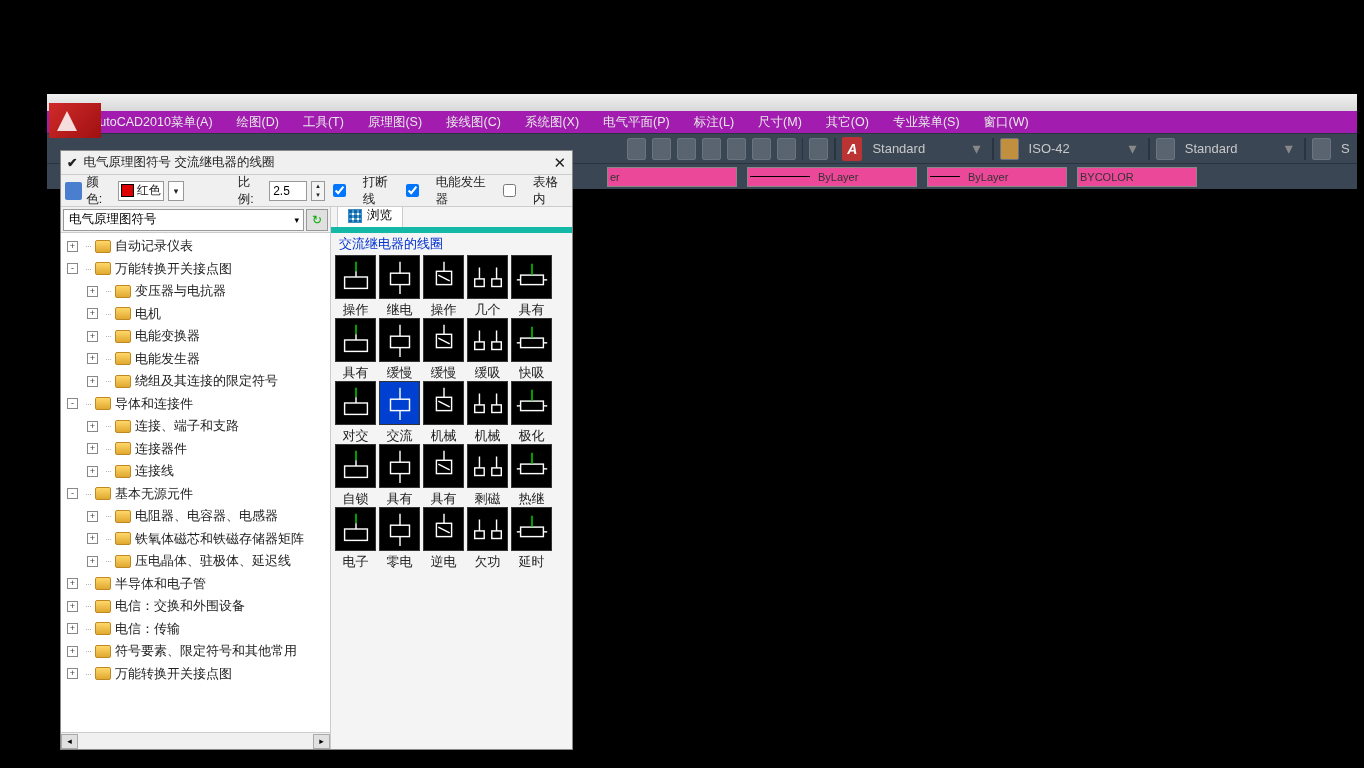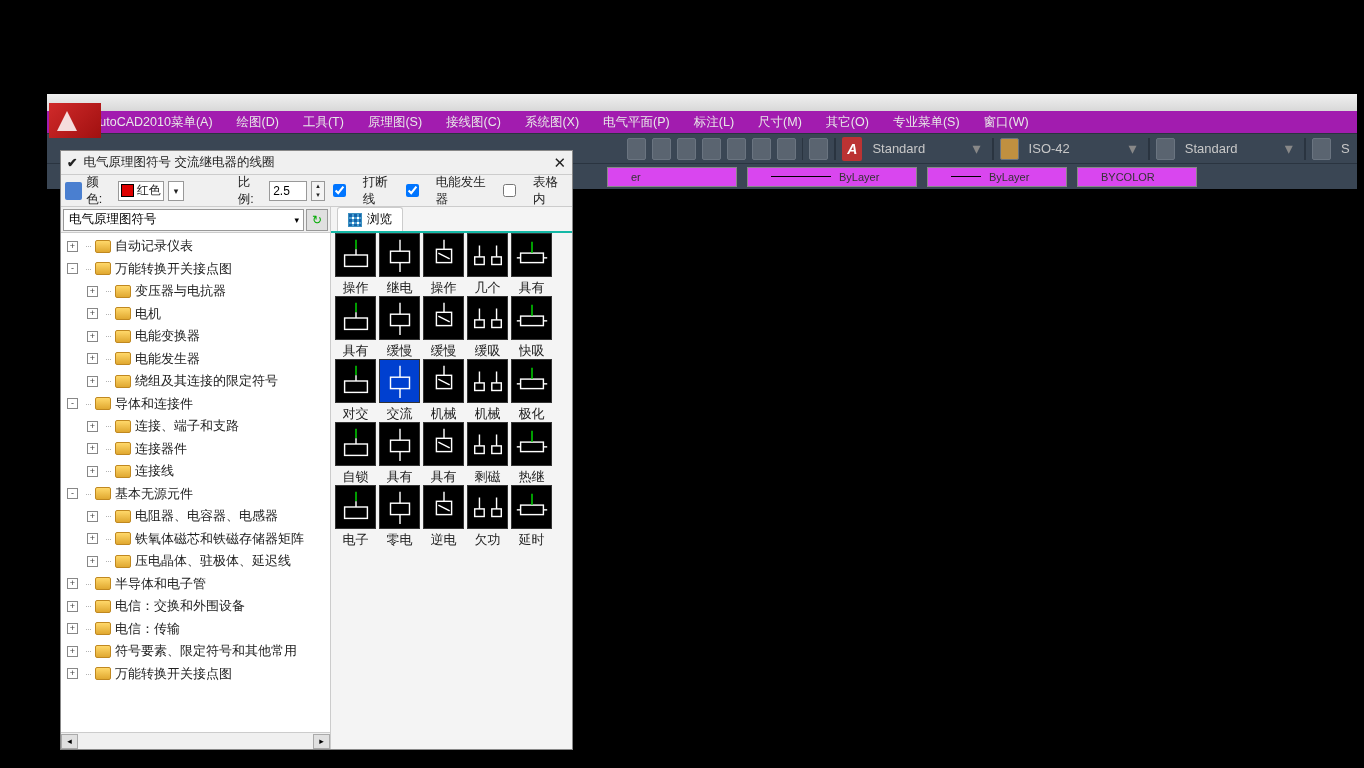--- a/index.html
+++ b/index.html
@@ -9,21 +9,21 @@
 .title-bar .logo-area { width: 52px; height: 35px; background: linear-gradient(135deg,#d02a2a,#a01010); position: relative; margin-left: 2px; top: 18px; z-index: 5; }
 .title-bar .title-center { flex: 1; text-align: center; display: flex; justify-content: center; gap: 24px; }
 .menu-bar { height: 22px; background: #a21caf; display: flex; align-items: center; padding-left: 44px; font-size: 12.5px; color: #e8e8e8; gap: 24px; }
 .menu-bar span { cursor: default; }
 .ribbon-row1 { height: 30px; background: #3a4654; display: flex; align-items: center; gap: 6px; padding-left: 580px; border-top: 1px solid #2a3440; }
 .ribbon-row1 .tb-icon { width: 22px; height: 22px; background: #5a6470; border: 1px solid #6a7480; border-radius: 2px; }
 .ribbon-row1 .annot-icon { width: 24px; height: 24px; background: #b33; border-radius: 2px; display: flex; align-items: center; justify-content: center; color: #fff; font-weight: bold; font-size: 14px; font-style: italic; }
 .ribbon-row1 .style-label { font-size: 13px; color: #c8c8c8; margin: 0 4px; min-width: 90px; }
 .ribbon-row1 .style-drop { width: 16px; height: 20px; color: #888; }
 .ribbon-row2 { height: 26px; background: #3a4654; display: flex; align-items: center; gap: 10px; padding-left: 560px; border-top: 1px solid #2a3440; }
-.ribbon-row2 .prop-box { height: 20px; background: #d946ef; border: 1px solid #888; display: flex; align-items: center; padding: 0 23px; font-size: 11px; color: #333; }
+.ribbon-row2 .prop-box { height: 20px; background: #ec4899; border: 1px solid #888; display: flex; align-items: center; padding: 0 2px; font-size: 11px; color: #333; }
 .side-panel { position: absolute; left: 60px; top: 150px; width: 513px; height: 600px; background: #f0f0f0; border: 1px solid #888; display: flex; flex-direction: column; }
 .panel-title { height: 24px; display: flex; align-items: center; padding: 0 6px; font-size: 12.5px; color: #222; border-bottom: 1px solid #ccc; }
 .panel-title .tick { color: #222; margin-right: 6px; font-weight: bold; }
 .panel-title .close { margin-left: auto; font-size: 15px; cursor: default; }
 .panel-toolbar { height: 32px; display: flex; align-items: center; padding: 0 4px; gap: 4px; font-size: 12.5px; color: #222; border-bottom: 1px solid #ccc; }
 .panel-toolbar .home-icon { width: 18px; height: 18px; background: #4a7fd0; border-radius: 2px; }
 .panel-toolbar .color-swatch { width: 48px; height: 20px; display: flex; align-items: center; border: 1px solid #999; background: #fff; padding-left: 2px; font-size: 12px; }
 .panel-toolbar .color-box { width: 13px; height: 13px; background: #d00; border: 1px solid #000; margin-right: 3px; }
 .panel-toolbar .drop { width: 16px; height: 20px; border: 1px solid #999; background: #fff; display: flex; align-items: center; justify-content: center; font-size: 9px; }
 .panel-toolbar .num-input { width: 38px; height: 20px; border: 1px solid #999; background: #fff; font-size: 12px; padding-left: 3px; }
@@ -41,21 +41,21 @@
 .tree-root .doc-icon { width: 16px; height: 16px; background: #5a9ad0; border: 1px solid #3a7ab0; }
 .tree { flex: 1; overflow: auto; background: #fff; font-size: 13px; color: #222; padding: 2px 0; }
 .tree-node { display: flex; align-items: center; height: 22.5px; padding-left: 4px; cursor: default; white-space: nowrap; }
 .tree-node .expander { width: 11px; height: 11px; border: 1px solid #888; display: flex; align-items: center; justify-content: center; font-size: 9px; line-height: 1; margin-right: 3px; color: #444; }
 .tree-node .dots { width: 14px; display: inline-block; color: #aaa; font-size: 9px; text-align: center; letter-spacing: -1px; }
 .tree-node .folder { width: 16px; height: 13px; background: linear-gradient(#ffd86a, #e0a830); border-radius: 2px; margin-right: 4px; border: 1px solid #c08820; }
 .tree-scrollbar { height: 17px; background: #f0f0f0; border-top: 1px solid #ccc; display: flex; align-items: center; }
 .tree-scrollbar .arrow { width: 17px; height: 15px; background: #e0e0e0; border: 1px solid #aaa; display: flex; align-items: center; justify-content: center; font-size: 9px; }
 .tree-scrollbar .track { flex: 1; }
 .preview-pane { flex: 1; display: flex; flex-direction: column; background: #f4f4f4; }
-.preview-tabs { height: 26px; display: flex; align-items: flex-end; padding-left: 6px; border-bottom: 2px solid #14b8a6; }
+.preview-tabs { height: 26px; display: flex; align-items: flex-end; padding-left: 6px; border-bottom: 6px solid #14b8a6; }
 .preview-tabs .tab { height: 24px; padding: 0 10px; background: #fff; border: 1px solid #ccc; border-bottom: none; display: flex; align-items: center; gap: 5px; font-size: 12.5px; border-radius: 3px 3px 0 0; }
 .preview-tabs .tab .grid-icon { width: 14px; height: 14px; background: repeating-linear-gradient(#4a9fd0 0 3px, #fff 3px 5px), repeating-linear-gradient(90deg, #4a9fd0 0 3px, #fff 3px 5px); background-blend-mode: multiply; border: 1px solid #3a8fc0; }
 .preview-title { height: 22px; padding: 2px 8px; font-size: 13px; color: #0030d0; }
 .symbol-grid { flex: 1; overflow: auto; padding: 0 4px; }
 .symbol-row { display: flex; gap: 3px; margin-bottom: 2px; }
 .symbol-cell { width: 41px; display: flex; flex-direction: column; align-items: center; }
 .symbol-thumb { width: 41px; height: 44px; background: #000; border: 1px solid #333; display: flex; align-items: center; justify-content: center; position: relative; }
 .symbol-thumb.selected { background: #0040d0; }
 .symbol-thumb svg { width: 38px; height: 40px; }
 .symbol-label { font-size: 13px; color: #222; margin-top: 2px; height: 15px; overflow: hidden; white-space: nowrap; }
@@ -303,20 +303,21 @@
         <div class="arrow">▸</div>
       </div>
     </div>
     <div class="preview-pane">
       <div class="preview-tabs">
         <div class="tab">
           <div class="grid-icon"></div>
           <span>浏览</span>
         </div>
       </div>
+      <div class="preview-title">交流继电器的线圈</div>
       <div class="symbol-grid" id="symbol-grid">
           <div class="symbol-row">
             <div class="symbol-cell">
               <div class="symbol-thumb">
                 <svg viewBox="0 0 40 40">
                   <g stroke="#fff" fill="none" stroke-width="1.5">
                     <line x1="20" y1="4" x2="20" y2="14" stroke="#0d0"></line>
                     <rect x="8" y="20" width="24" height="12"></rect>
                     <line x1="20" y1="14" x2="20" y2="20"></line>
                   </g>

